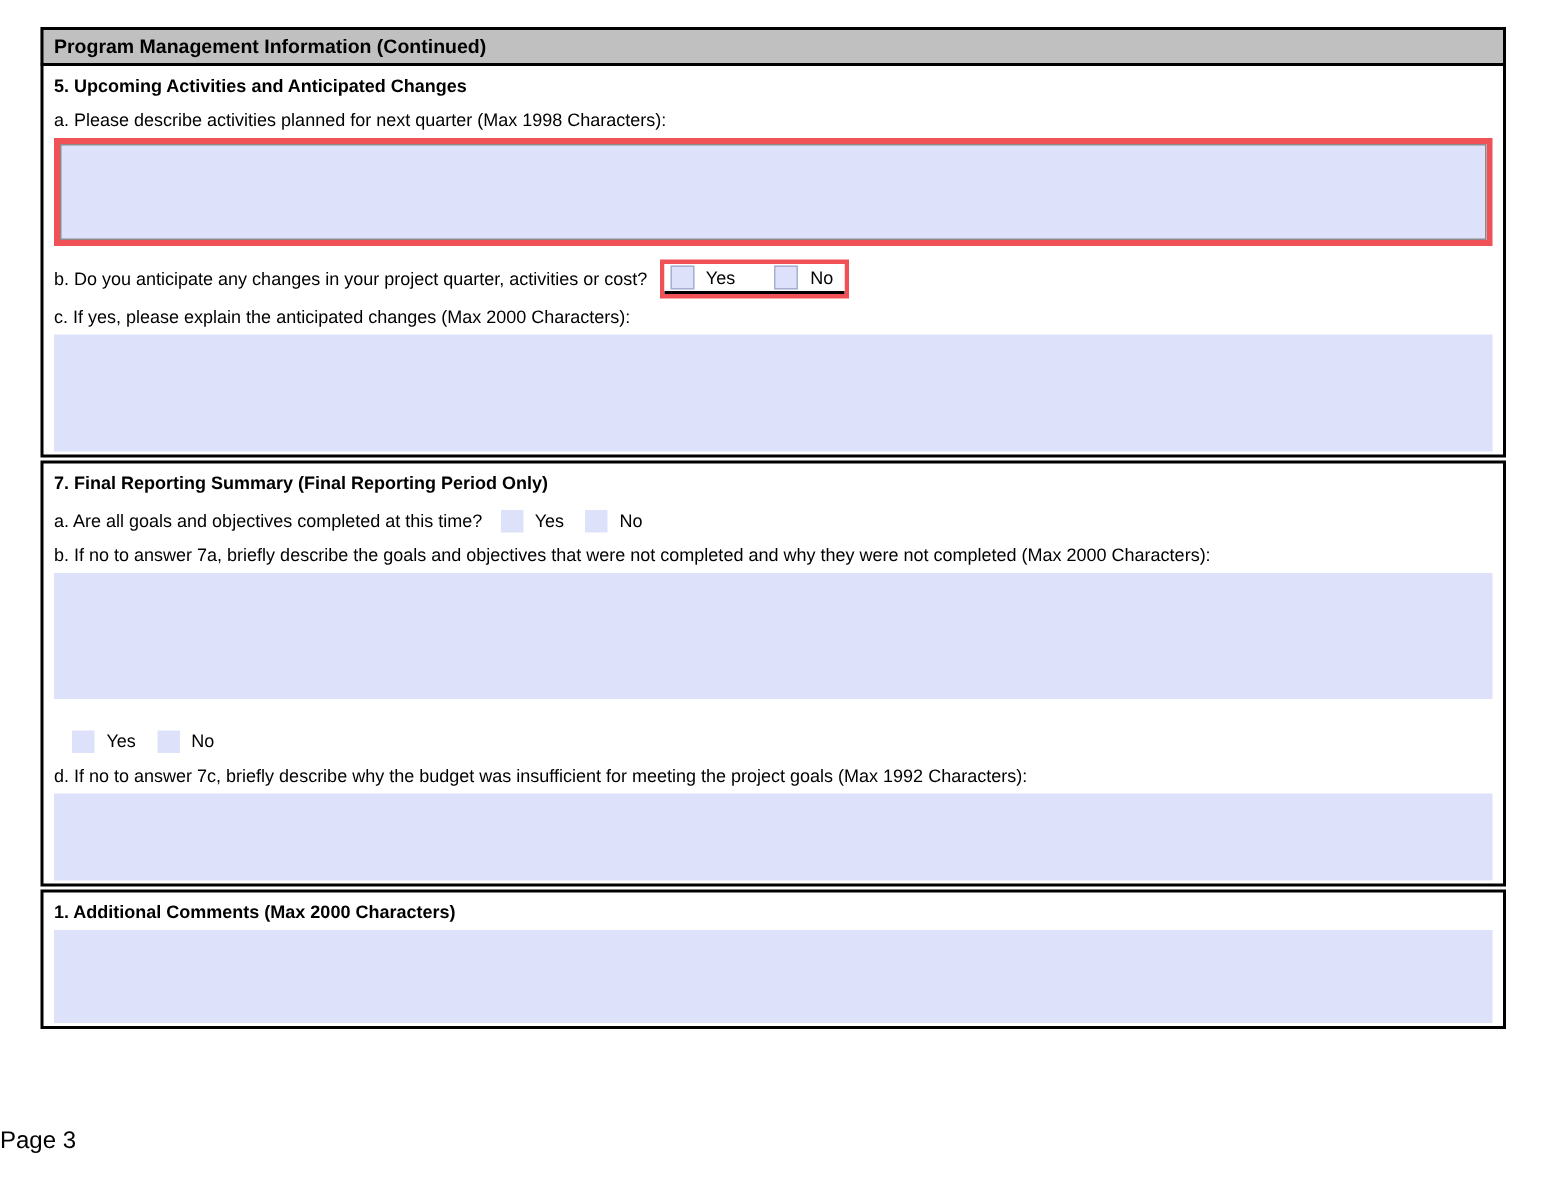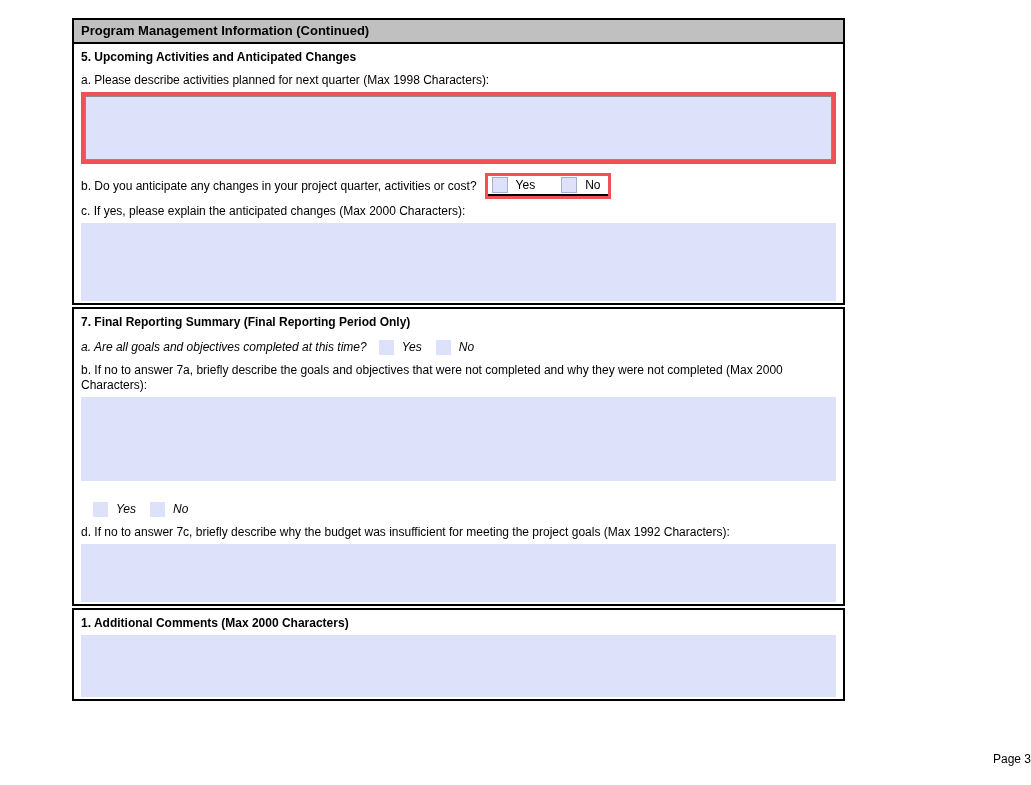--- a/index.html
+++ b/index.html
@@ -1,21 +1,21 @@
 <!DOCTYPE html>
 <html><head>
 <meta charset="utf-8">
 <style>
   html,body{margin:0;padding:0;}
   body{
     width:1031px;height:785px;background:#ffffff;position:relative;
     font-family:"Liberation Sans","DejaVu Sans",sans-serif;
     font-size:12px;color:#000;
   }
-  .page{position:absolute;left:27px;top:18px;width:773px;margin-left:45px;}
+  .page{position:absolute;left:27px;top:18px;width:977px;}
   .hdr-bar{
     box-sizing:border-box;border:2px solid #000;background:#c0c0c0;
     font-weight:bold;font-size:13px;padding:3px 7px 4px 7px;
   }
   .sect{
     box-sizing:border-box;border:2px solid #000;border-top-width:2px;
     padding:6px 7px 2px 7px;background:#fff;
   }
   .sect.first{margin-top:-2px;}
   .sect + .sect{margin-top:2px;}
@@ -36,28 +36,28 @@
   .cb.bordered{border:1px solid #a9b0cf;width:14px;height:14px;}
   .yn-hl-box{
     border:3px solid #ef5157;margin-left:8px;display:inline-block;background:#fff;
   }
   .yn-hl-inner{
     display:flex;align-items:center;border-bottom:2px solid #000;
     padding:1px 6px 1px 4px;background:#fff;
   }
   .yn-hl-inner .cb-label{font-weight:normal;margin:0 26px 0 8px;}
   .yn-hl-inner .cb-label.last{margin-right:2px;}
-  .plain-yn{display:flex;align-items:center;font-style:italic;}
+  .plain-yn{display:flex;align-items:center;}
   .plain-yn .cb{margin-left:14px;}
   .plain-yn .cb.first{margin-left:12px;}
   .plain-yn .cb-label{margin-left:8px;}
   .gap-lg{margin-top:20px;}
   .footer{
-    position:absolute;top:752px;left:0;width:100%;text-align:right;
-    font-size:12px;
+    position:absolute;top:752px;left:0;width:100%;text-align:left;
+    font-size:16px;
   }
 </style>
 </head>
 <body>
 
 <div class="page">
 
   <div class="hdr-bar">
     <span>Program Management Information (Continued)</span>
   </div>

